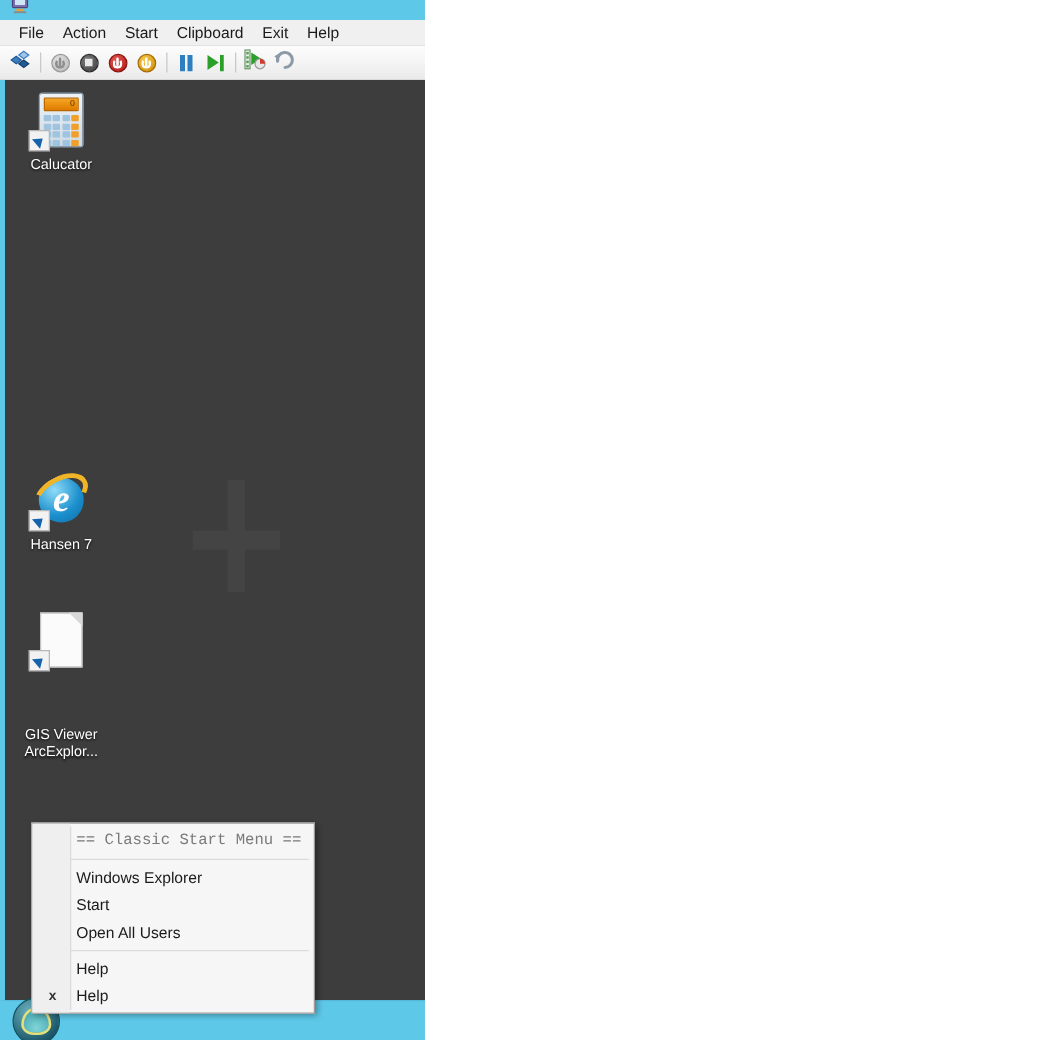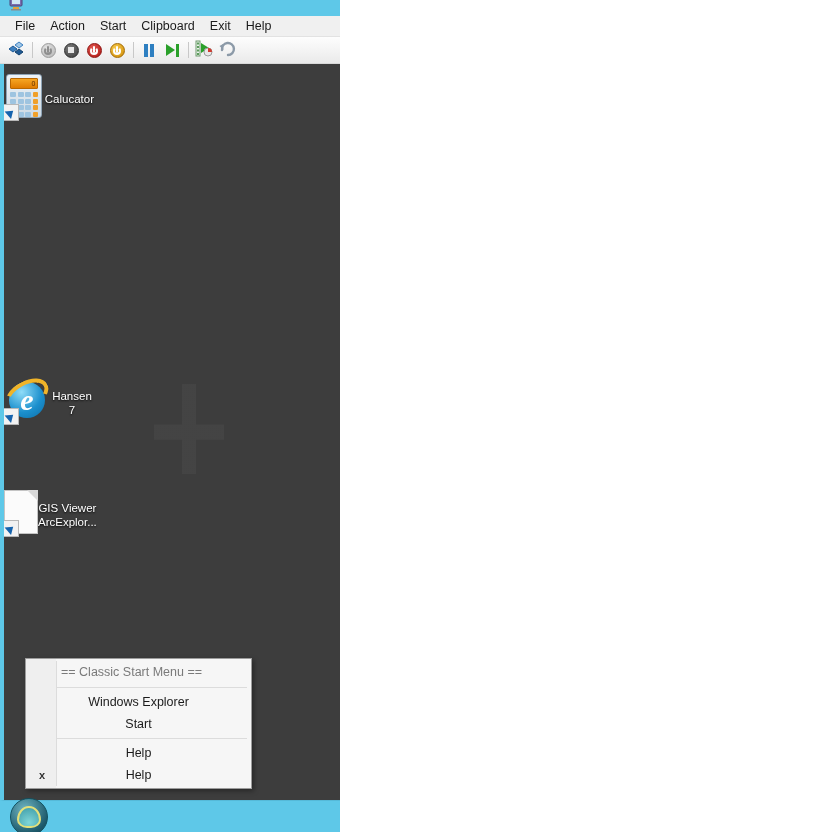--- a/index.html
+++ b/index.html
@@ -108,21 +108,21 @@
     position:absolute; left:150px; top:320px;
     width:70px; height:90px; opacity:.035;
     background: linear-gradient(#ffffff,#ffffff);
     clip-path: polygon(40% 0,60% 0,60% 45%,100% 45%,100% 62%,60% 62%,60% 100%,40% 100%,40% 62%,0 62%,0 45%,40% 45%);
   }
 
   
   .desk-icon {
     position: absolute;
     width: 90px;
-    display: flex; flex-direction: row; align-items: center;
+    display: flex; flex-direction: column; align-items: center;
     cursor: default;
   }
   .desk-icon .glyph {
     width: 48px; height: 48px; position: relative;
     display: flex; align-items: center; justify-content: center;
   }
   .desk-icon .caption {
     margin-top: 5px;
     font-size: 11.5px; color: #ffffff;
     text-align: center; line-height: 14px;
@@ -257,29 +257,30 @@
     position:absolute; left:0; top:0; bottom:0; width:30px;
     background:#efefef;
   }
   #ctx-gutter-line {
     position:absolute; left:30px; top:2px; bottom:2px; width:1px;
     background:#dcdcdc;
   }
   .ctx-item {
     position: relative;
     height: 22px; line-height: 22px;
+    padding-left: 35px;
     font-size: 12.5px; color: #1b1b1b;
-    white-space: nowrap; cursor: default; text-align: center;
+    white-space: nowrap; cursor: default;
   }
   .ctx-header {
     position: relative;
     height: 23px; line-height: 23px;
     padding-left: 35px;
     font-size: 12.5px; color: #7a7a7a;
-    white-space: nowrap; cursor: default;
+    white-space: nowrap; cursor: default; font-family: Liberation Mono, monospace;
   }
   .ctx-sep {
     height: 1px; background: #dcdcdc;
     margin: 3px 4px 3px 30px; position: relative;
   }
   .ctx-icon {
     position: absolute; left: 8px; top: 0;
     width: 16px; height: 22px;
     font-size: 11px; font-weight: bold; color:#333;
     display:flex; align-items:center; justify-content:center;
@@ -461,21 +462,21 @@
       <div class="glyph">
         <div class="ie-wrap">
           <div class="ie-e">e</div>
           <div class="ie-ring"></div>
         </div>
         <span class="shortcut-arrow"></span>
       </div>
       <div class="caption">Hansen 7</div>
     </div>
 
-    <div class="desk-icon" style="left:0px; top:424px;">
+    <div class="desk-icon" style="left:0px; top:424px;gap:40px;">
       <div class="glyph">
         <div class="doc-glyph">
             <span class="doc-fold"></span>
           </div>
         <span class="shortcut-arrow"></span>
       </div>
       <div class="caption">GIS Viewer
 ArcExplor...</div>
     </div>
   </div>
@@ -483,20 +484,21 @@
   <div id="context-menu">
     <div id="ctx-gutter"></div>
     <div id="ctx-gutter-line"></div>
 
     <div class="ctx-header">== Classic Start Menu ==</div>
 
     <div class="ctx-sep"></div>
 
     <div class="ctx-item">Windows Explorer</div>
     <div class="ctx-item">Start</div>
+    <div class="ctx-item">Open All Users</div>
 
     <div class="ctx-sep"></div>
 
     <div class="ctx-item">Help</div>
     <div class="ctx-item">
       <span class="ctx-icon">x</span>
       <span>Help</span>
     </div>
   </div>
 

